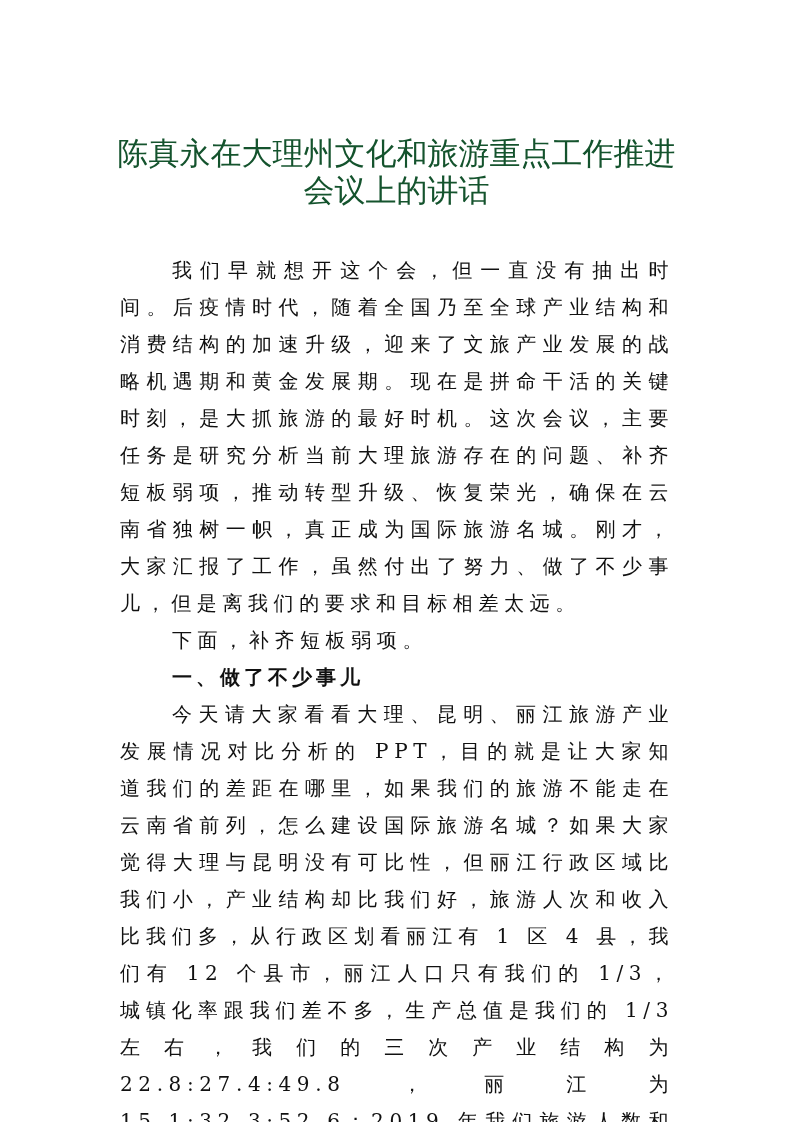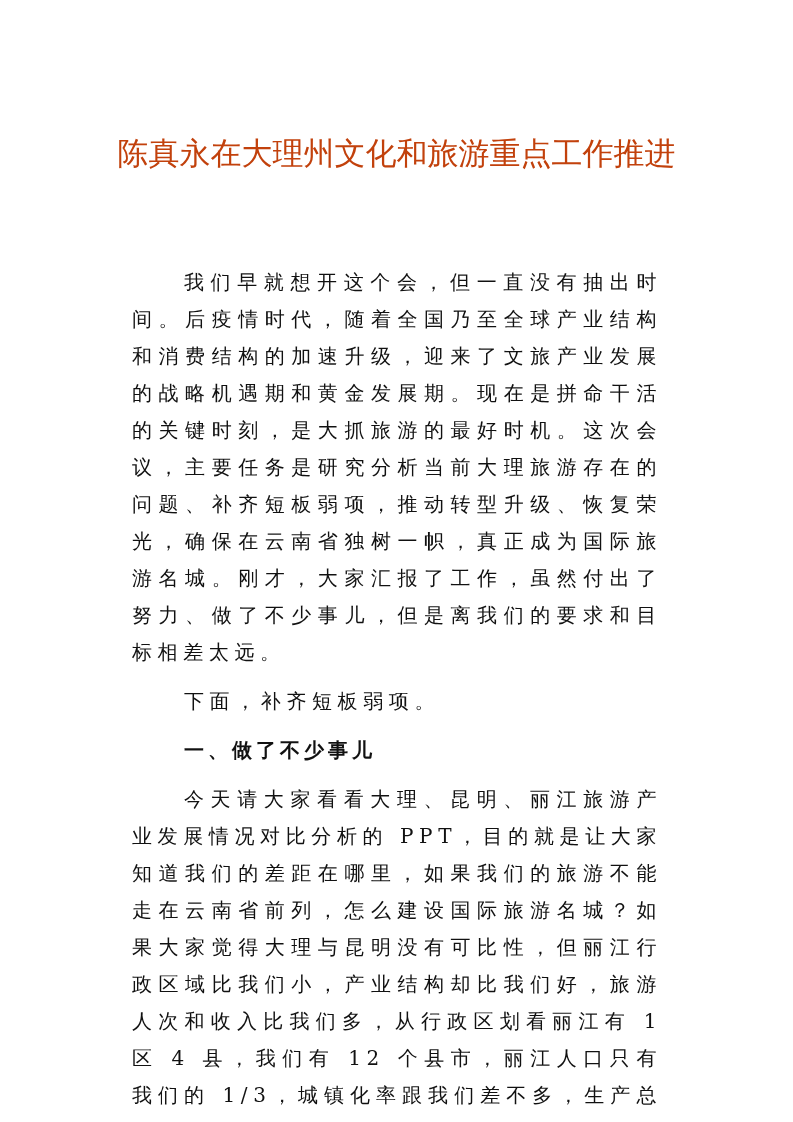--- a/index.html
+++ b/index.html
@@ -5,37 +5,38 @@
     html, body { margin: 0; padding: 0; background: #ffffff; }
     body { width: 793px; height: 1122px; position: relative; overflow: hidden; }
     .page {
       position: absolute; left: 0; top: 0; width: 793px; height: 1122px;
       background: #ffffff; color: #111111;
       font-family: "DejaVu Serif", "Liberation Serif", serif;
     }
     .title {
       position: absolute; left: 100px; width: 593px; top: 135px;
       text-align: center; font-size: 31px; line-height: 37px;
-      font-weight: normal; letter-spacing: 0px; color: #c2410c;
+      font-weight: normal; letter-spacing: 0px; color: #14532d;
     }
     .title .line { display: block; white-space: nowrap; }
     .body {
       position: absolute; left: 120px; top: 252px; width: 554px;
       font-size: 20px; line-height: 37px; letter-spacing: 5.6px;
       text-align: justify; color: #111;
     }
-    .para { margin: 12px; text-indent: 52px; }
+    .para { margin: 0; text-indent: 52px; }
     .para.heading { font-weight: bold; letter-spacing: 4px; }
   </style>
 </head>
 <body>
 
 <div class="page">
   <div class="title">
     <span class="line">陈真永在大理州文化和旅游重点工作推进</span>
+    <span class="line">会议上的讲话</span>
   </div>
 
   <div class="body">
     <p class="para">我们早就想开这个会，但一直没有抽出时间。后疫情时代，随着全国乃至全球产业结构和消费结构的加速升级，迎来了文旅产业发展的战略机遇期和黄金发展期。现在是拼命干活的关键时刻，是大抓旅游的最好时机。这次会议，主要任务是研究分析当前大理旅游存在的问题、补齐短板弱项，推动转型升级、恢复荣光，确保在云南省独树一帜，真正成为国际旅游名城。刚才，大家汇报了工作，虽然付出了努力、做了不少事儿，但是离我们的要求和目标相差太远。</p>
     <p class="para">下面，补齐短板弱项。</p>
     <p class="para heading">一、做了不少事儿</p>
     <p class="para">今天请大家看看大理、昆明、丽江旅游产业发展情况对比分析的 PPT，目的就是让大家知道我们的差距在哪里，如果我们的旅游不能走在云南省前列，怎么建设国际旅游名城？如果大家觉得大理与昆明没有可比性，但丽江行政区域比我们小，产业结构却比我们好，旅游人次和收入比我们多，从行政区划看丽江有 1 区 4 县，我们有 12 个县市，丽江人口只有我们的 1/3，城镇化率跟我们差不多，生产总值是我们的 1/3 左右，我们的三次产业结构为 22.8:27.4:49.8，丽江为 15.1:32.3:52.6；2019 年我们旅游人数和丽江差不多，大家要知道我们的游客是周转游客，保山、临沧等周边州市大量</p>
   </div>
 </div>
 

